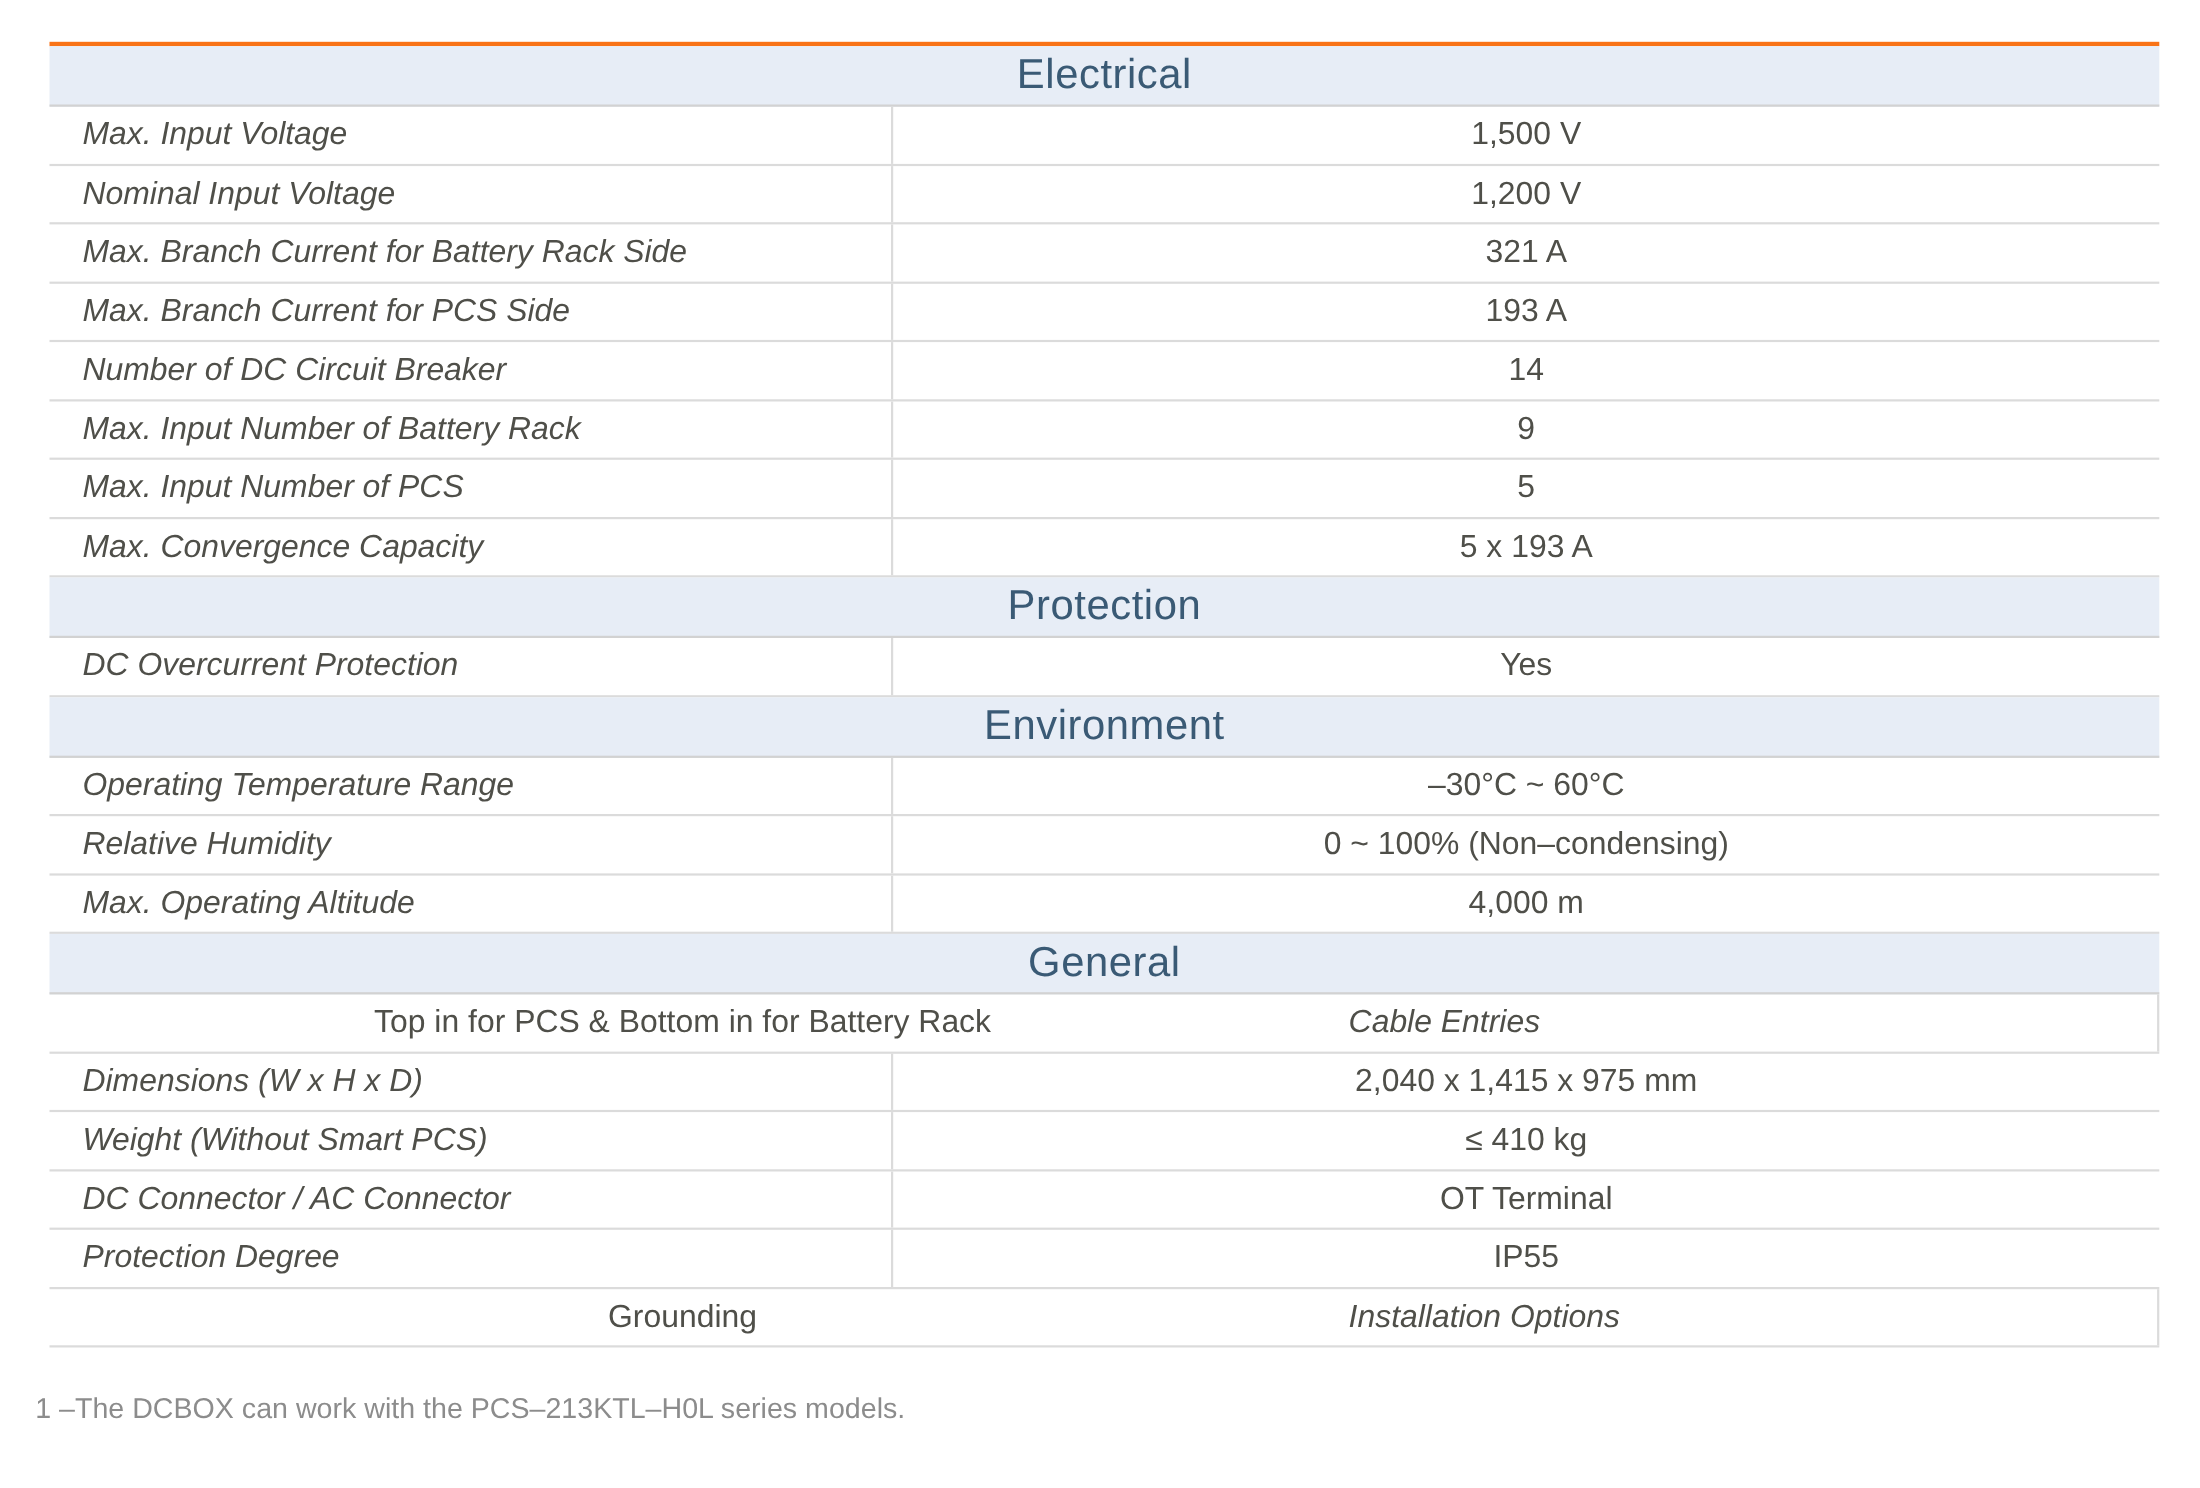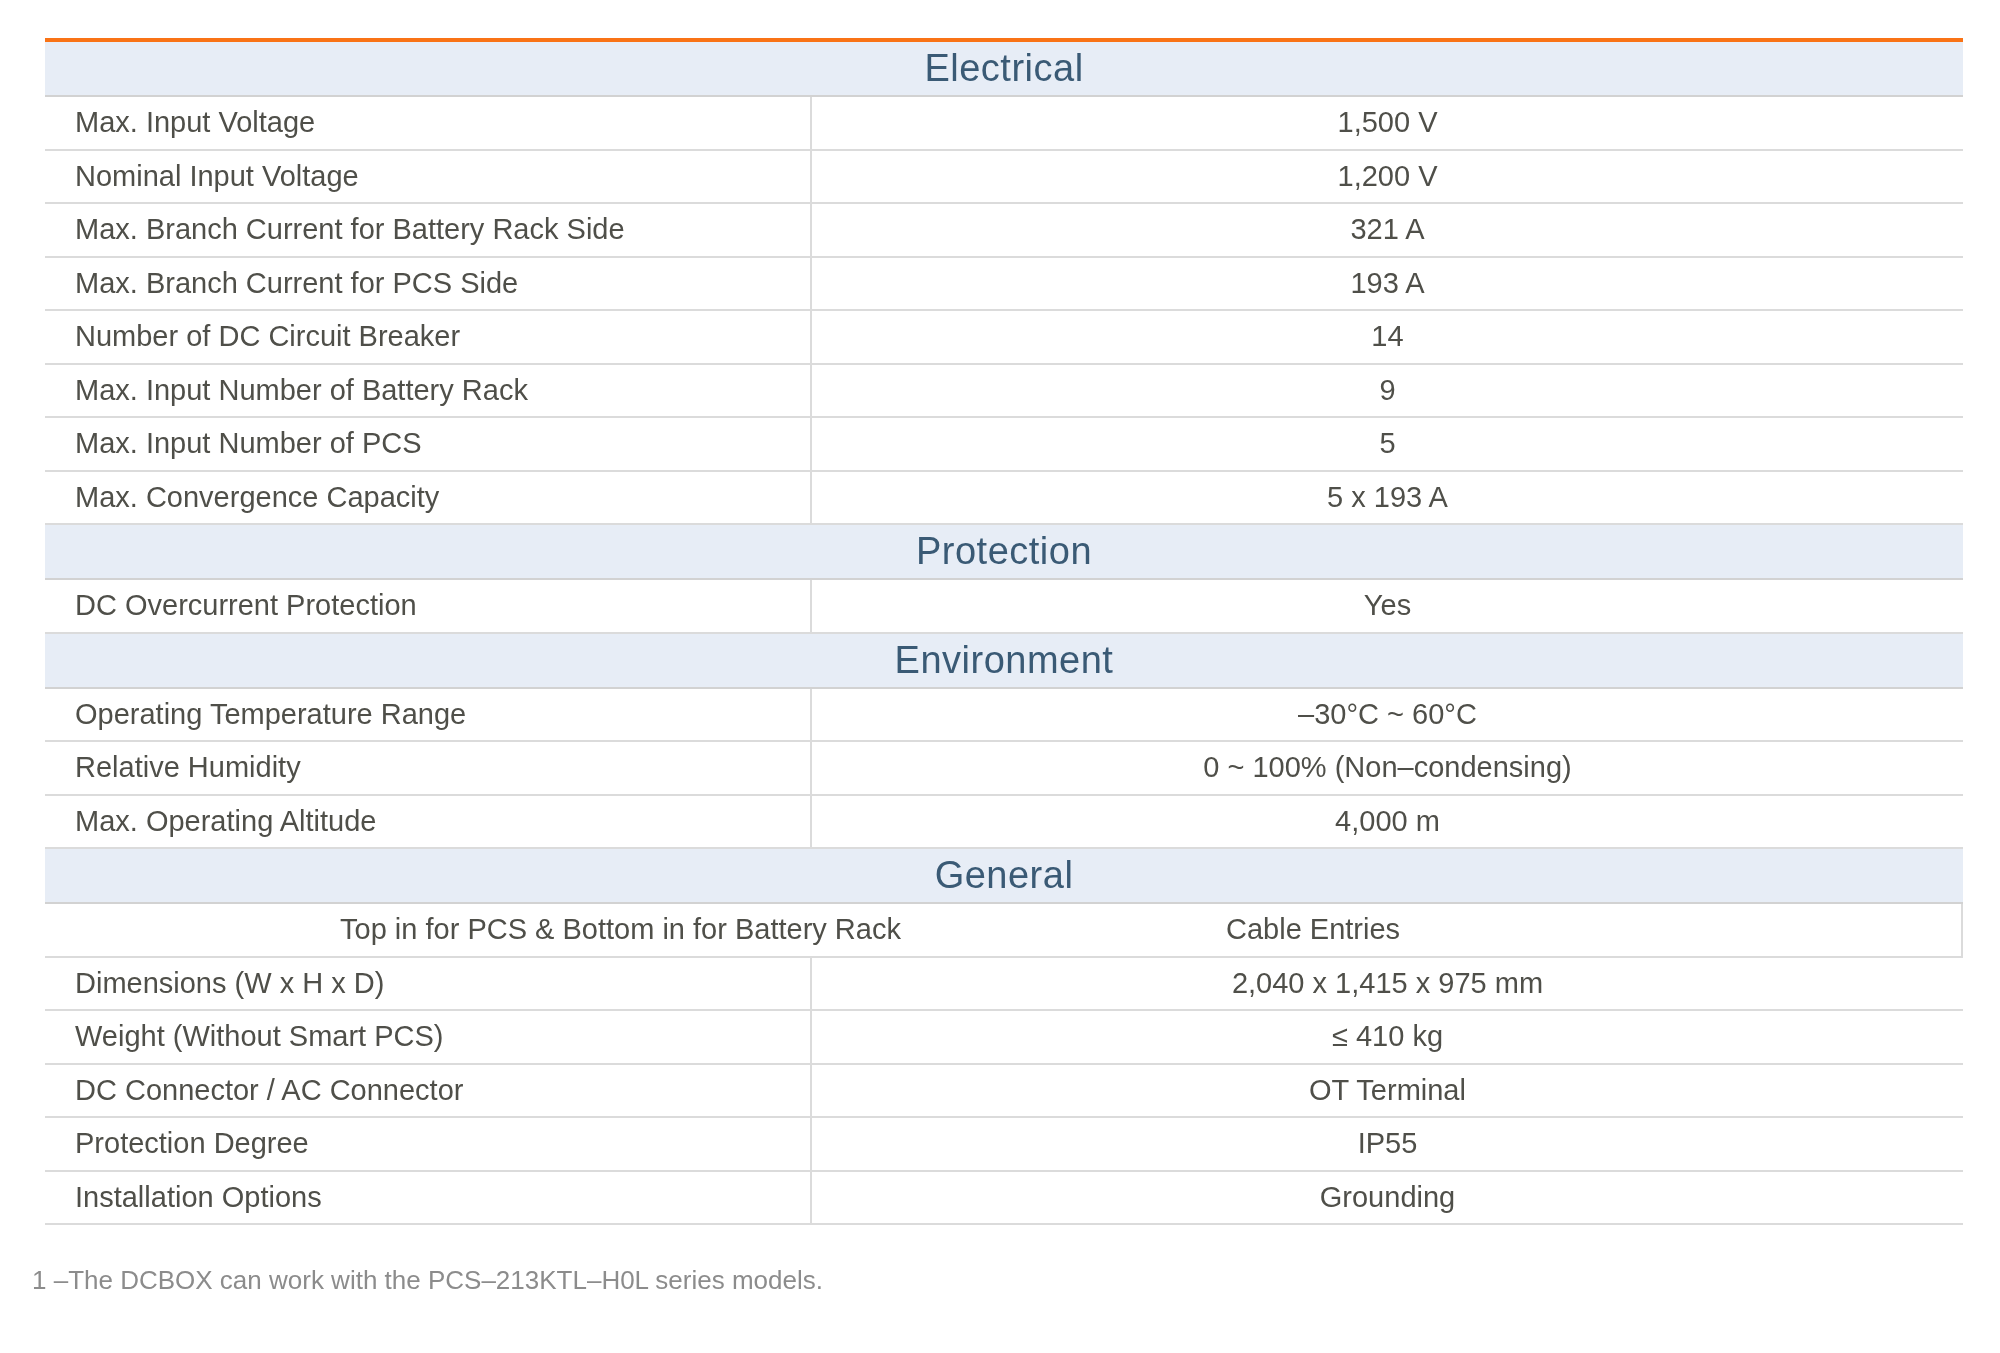--- a/index.html
+++ b/index.html
@@ -44,20 +44,21 @@
     box-sizing: border-box;
     display: flex;
     align-items: center;
     font-size: 29px;
     color: #4f4f49;
   }
   .cell.label {
     width: 767px;
     padding-left: 30px;
     border-right: 2px solid #dbdbdb;
+    font-style: italic;
   }
   .cell.value {
     flex: 1;
     justify-content: center;
     text-align: left;
   }
   .footnote {
     position: absolute;
     left: 32px;
     top: 1265px;
@@ -144,18 +145,18 @@
       </div>
       <div class="spec-row">
         <div class="cell label">DC Connector / AC Connector</div>
         <div class="cell value">OT Terminal</div>
       </div>
       <div class="spec-row">
         <div class="cell label">Protection Degree</div>
         <div class="cell value">IP55</div>
       </div>
       <div class="spec-row">
+        <div class="cell value">Grounding</div>
         <div class="cell label">Installation Options</div>
-        <div class="cell value">Grounding</div>
       </div>
     </div>
   <div class="footnote">1 –The DCBOX can work with the PCS–213KTL–H0L series models.</div>
 </div>
 
 </body></html>

